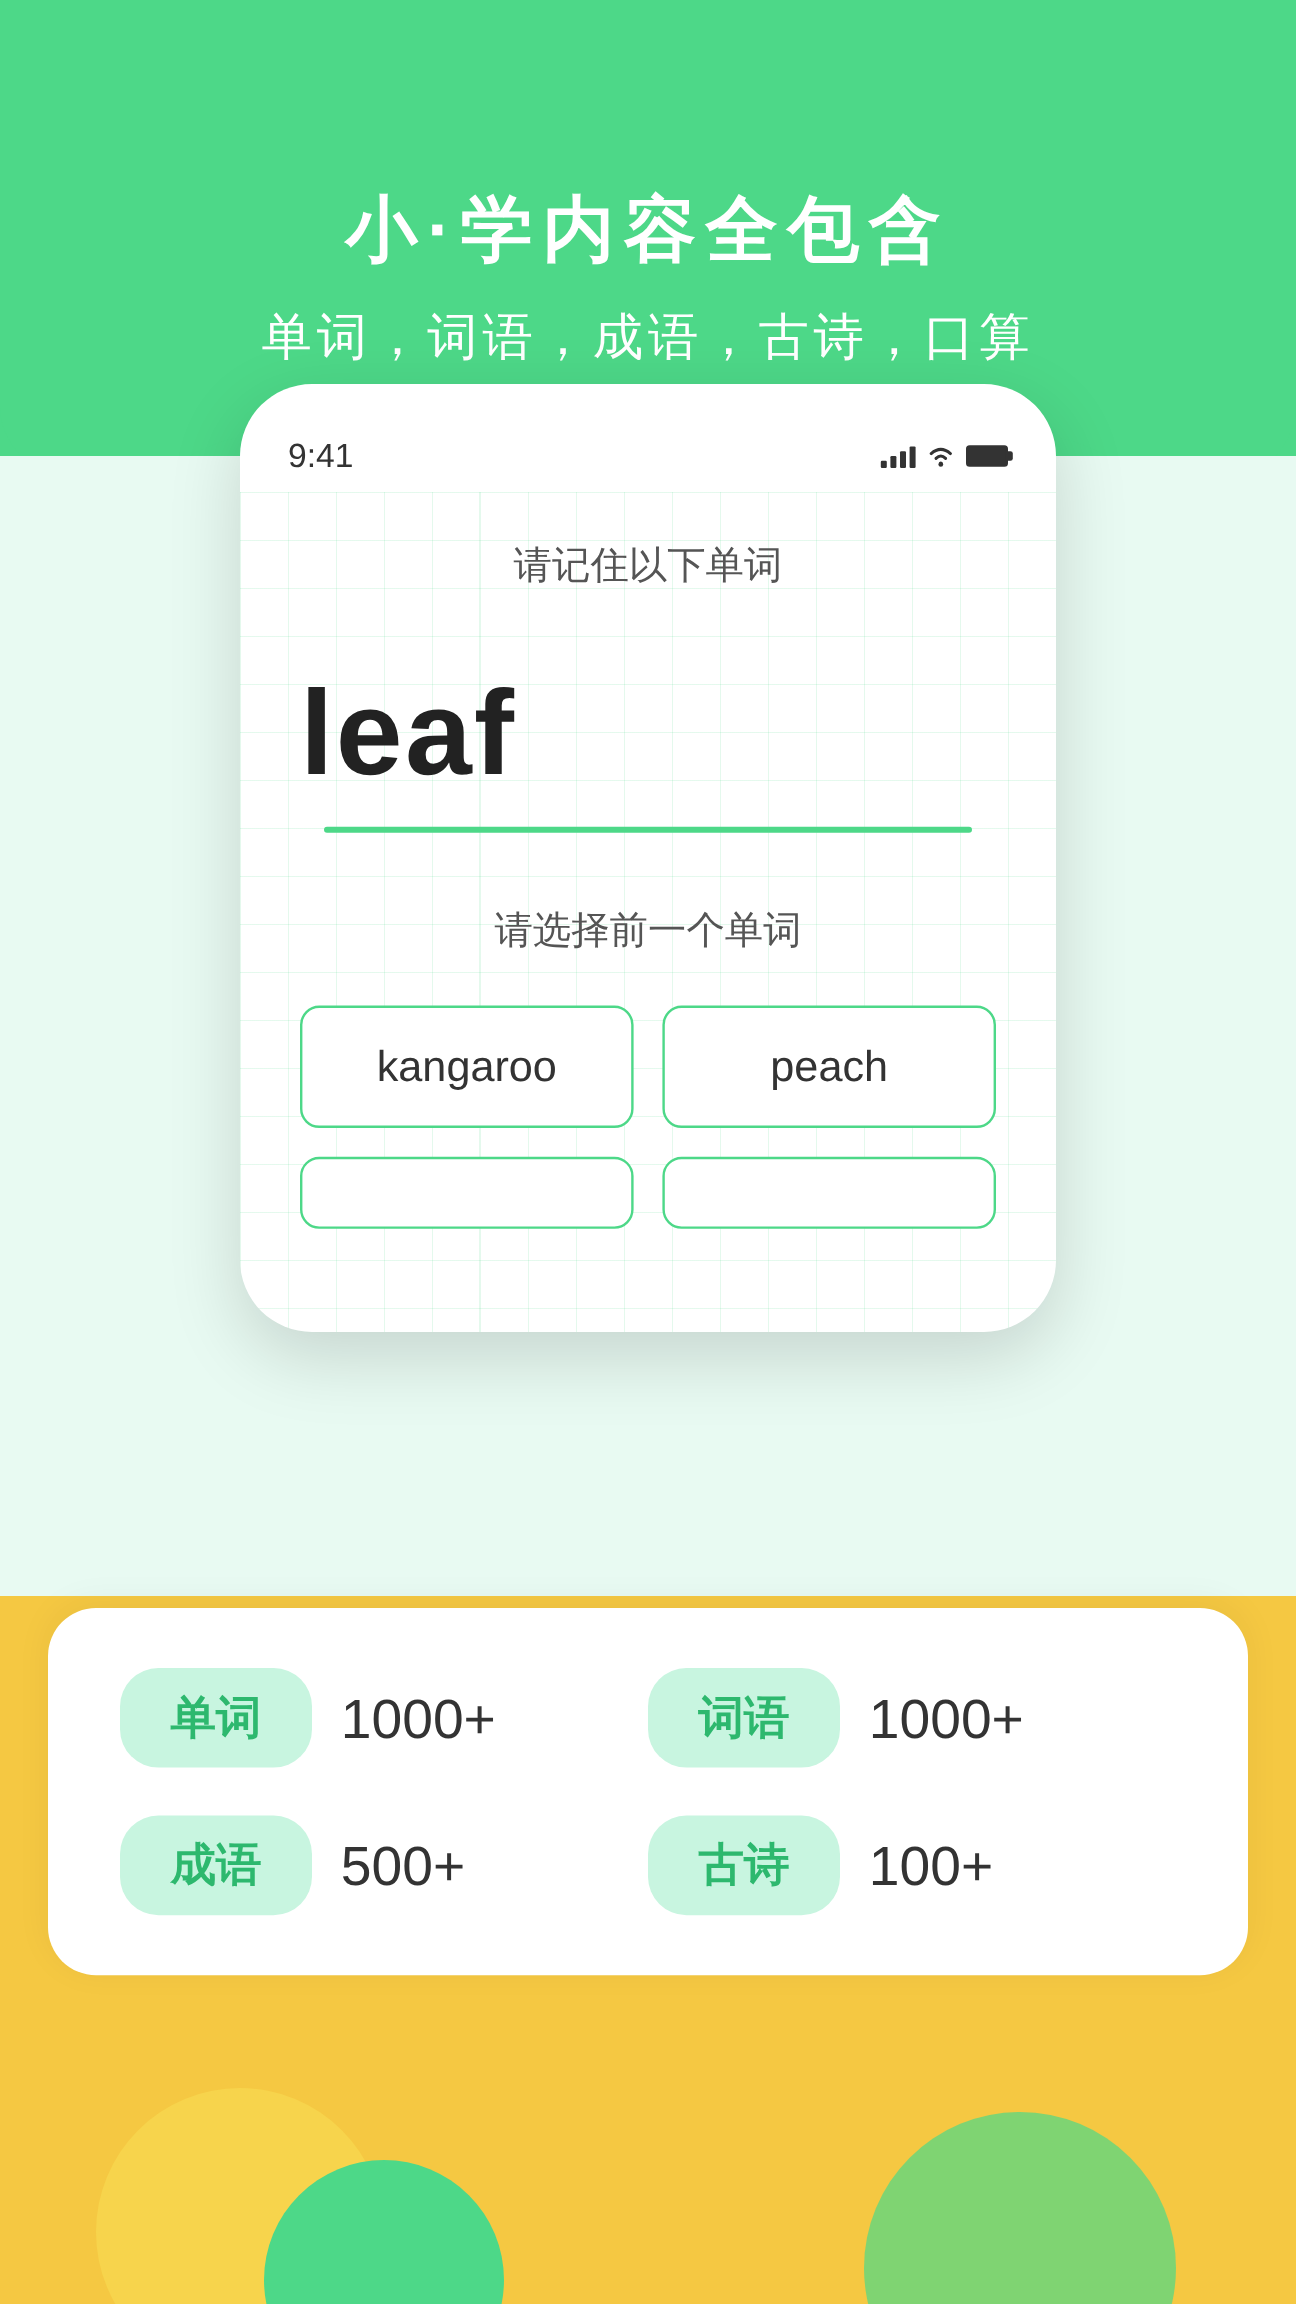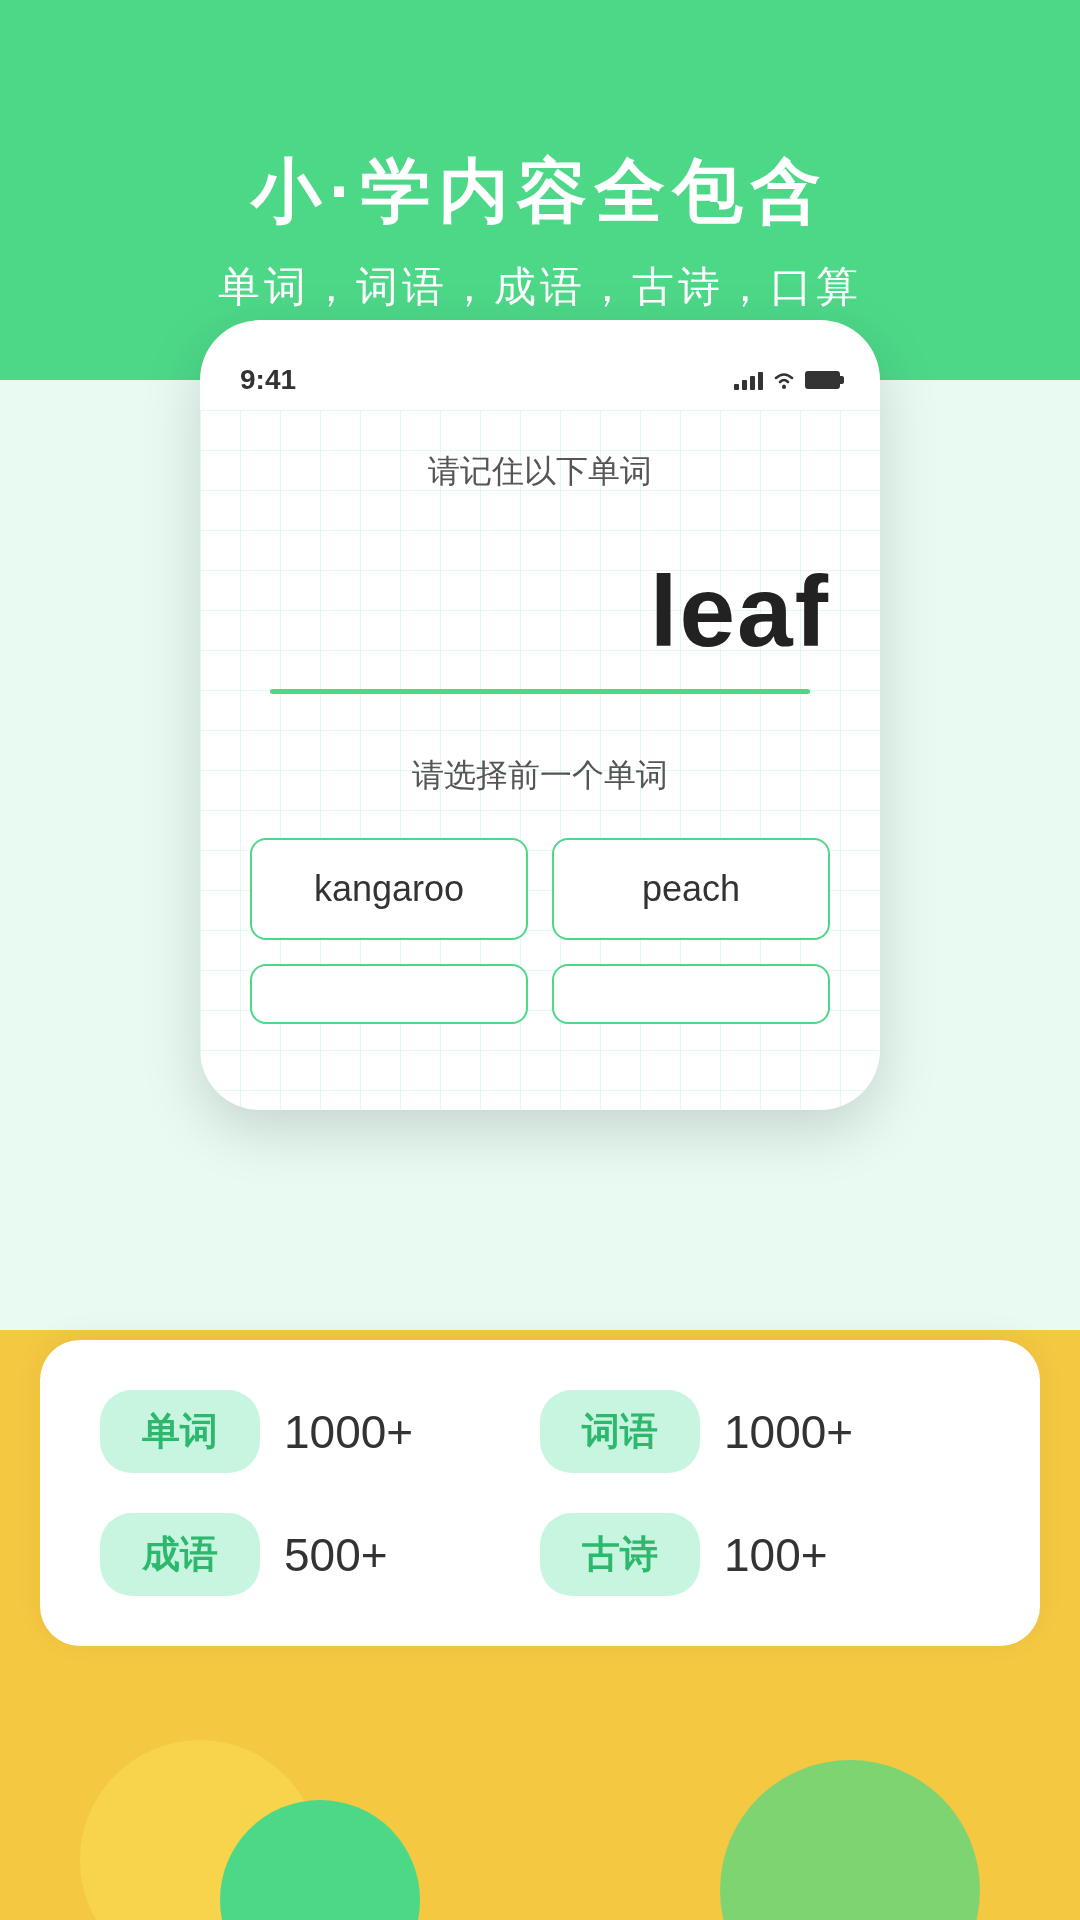--- a/index.html
+++ b/index.html
@@ -52,21 +52,21 @@
 
     .cloud-bump {
       width: 220px;
       height: 120px;
       background: #4dd888;
       border-radius: 50% 50% 0 0;
       margin: 0 -10px;
     }
 
     .main-title {
-      font-size: 70px;
+      font-size: 60px;
       font-weight: 800;
       color: white;
       letter-spacing: 8px;
       z-index: 2;
       position: relative;
     }
 
     .sub-title {
       font-size: 42px;
       color: white;
@@ -98,21 +98,21 @@
     .phone-status-bar {
       display: flex;
       justify-content: space-between;
       align-items: center;
       padding: 0 40px;
       height: 60px;
     }
 
     .phone-time {
       font-size: 28px;
-      font-weight: 700;
+      font-weight: 400;
       color: #333;
     }
 
     .phone-icons {
       display: flex;
       align-items: center;
       gap: 8px;
     }
 
     .signal-bars {
@@ -160,21 +160,21 @@
     }
 
     .instruction-text {
       text-align: center;
       font-size: 32px;
       color: #555;
       margin-bottom: 60px;
     }
 
     .word-display {
-      text-align: right;
+      text-align: left;
       font-size: 100px;
       font-weight: 700;
       color: #222;
       margin-bottom: 20px;
       letter-spacing: 2px;
     }
 
     .word-underline {
       height: 5px;
       background: #4dd888;

